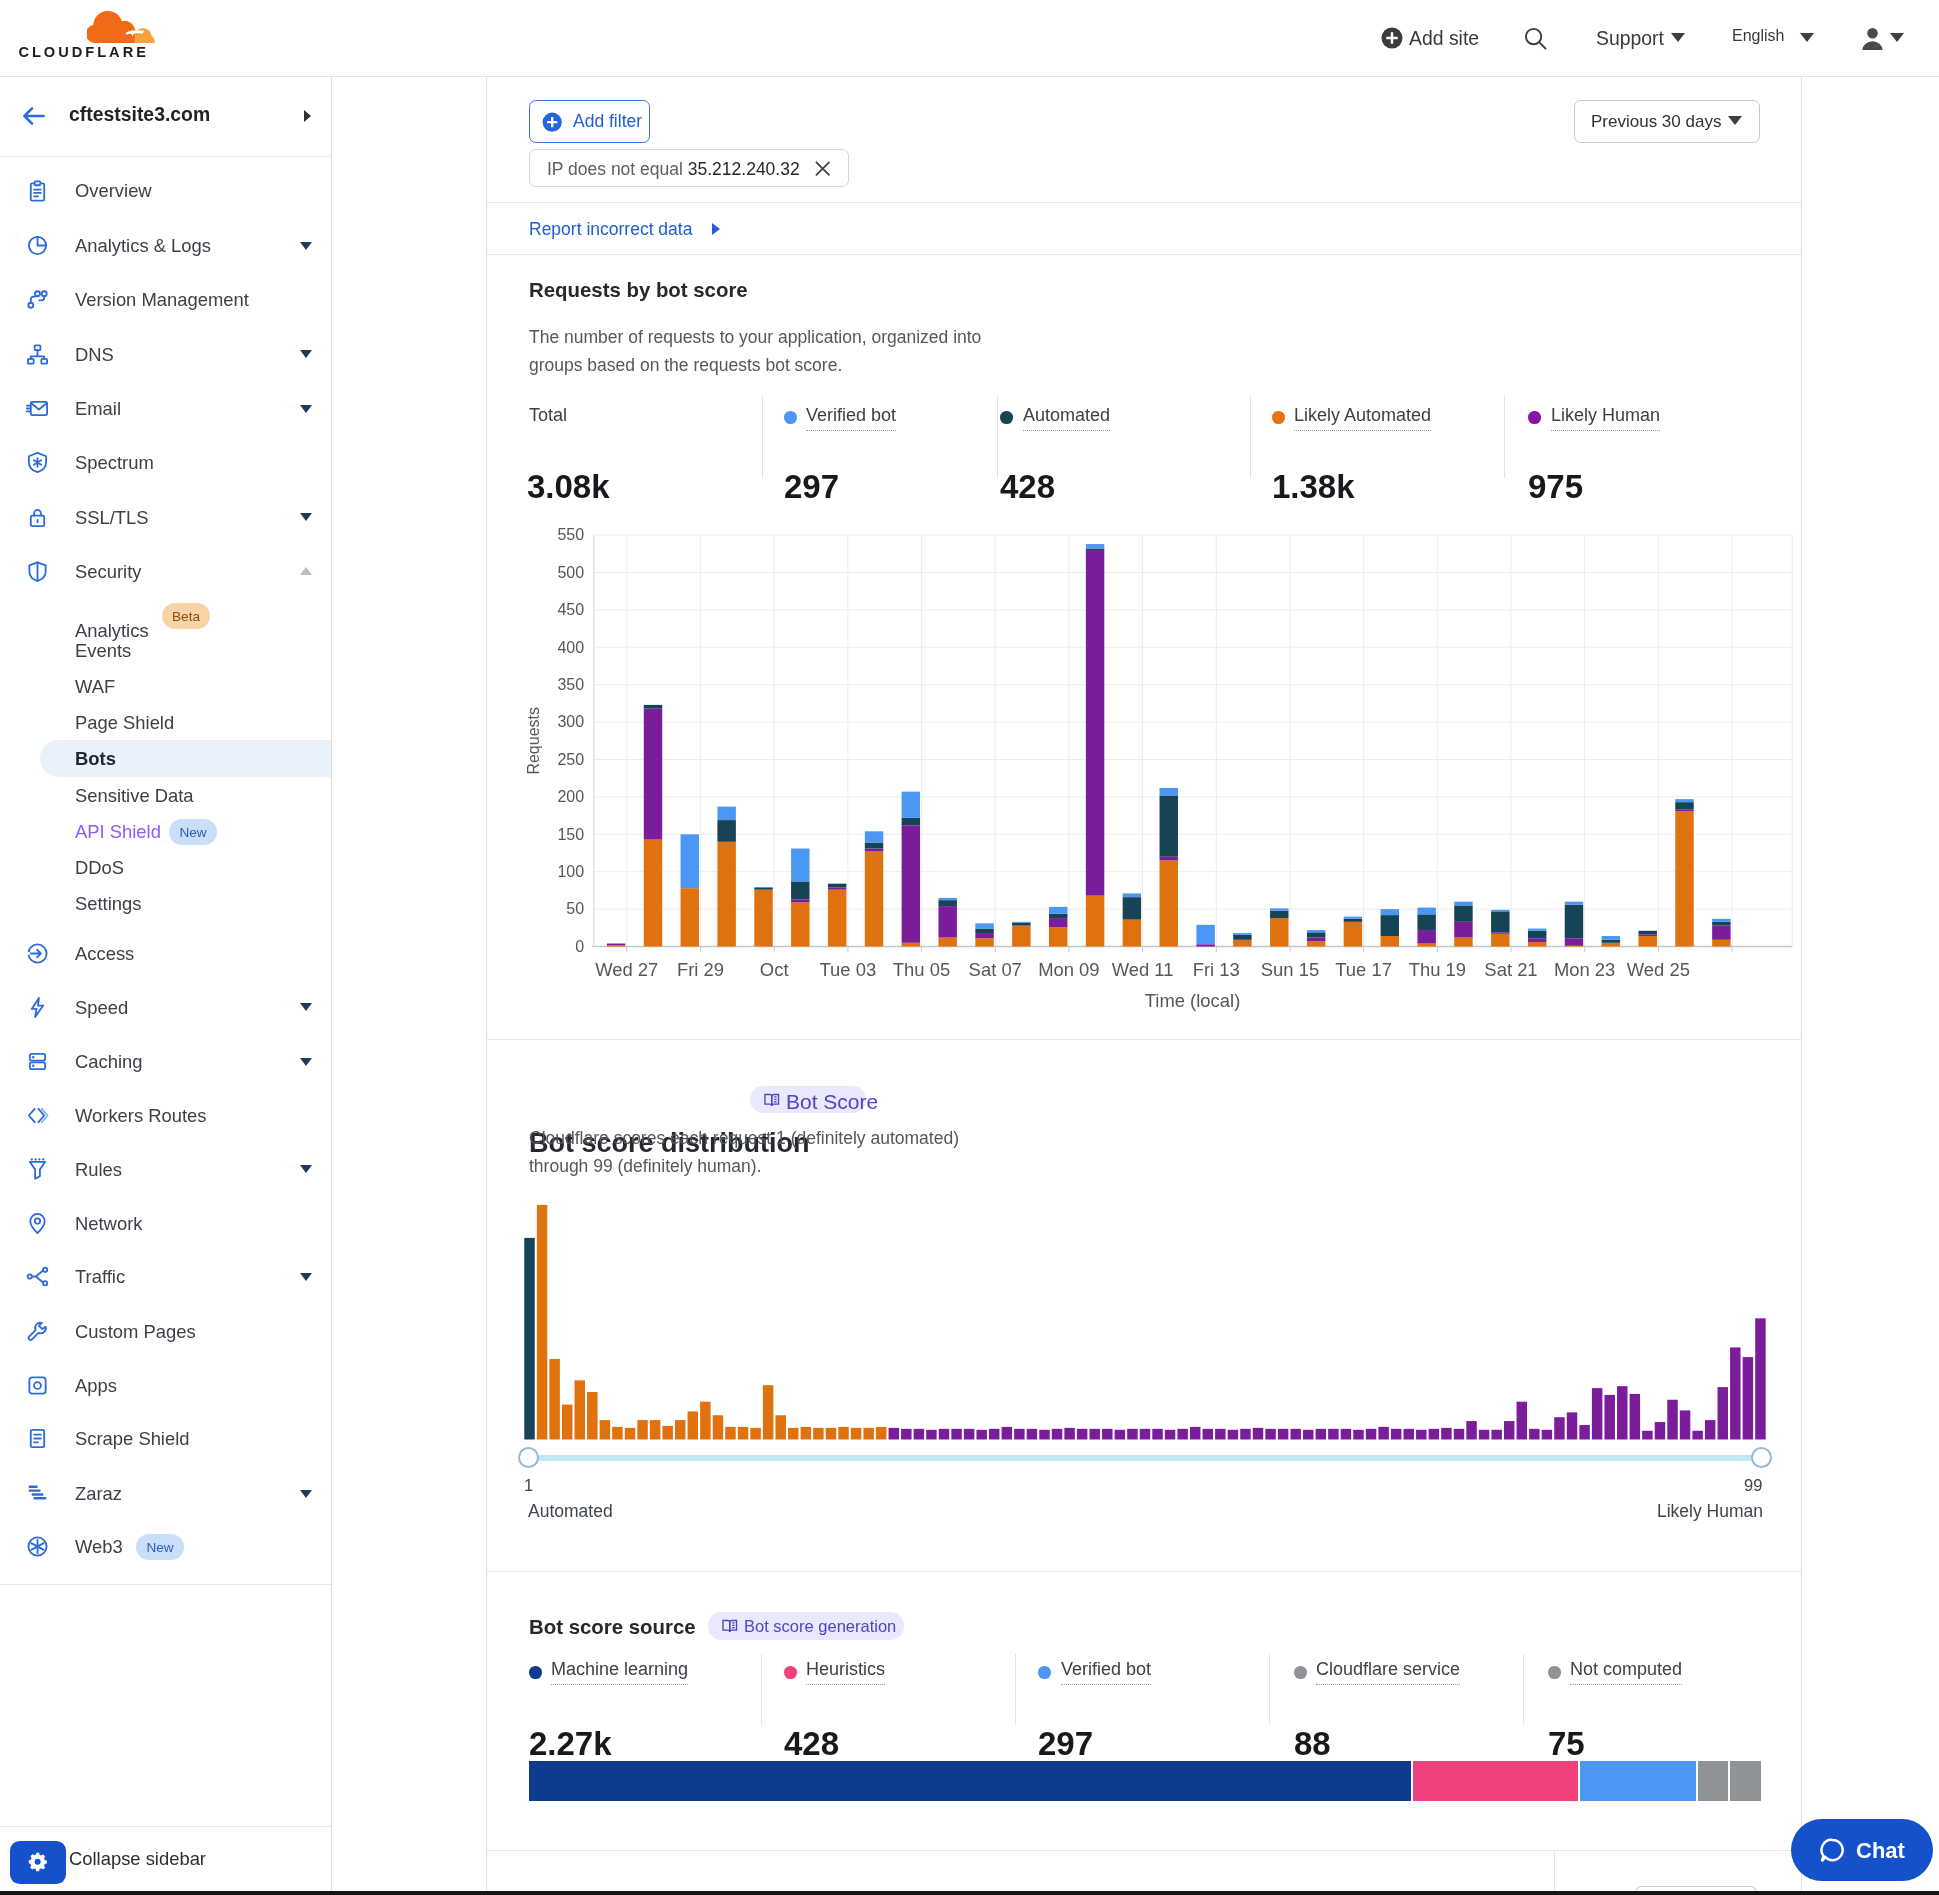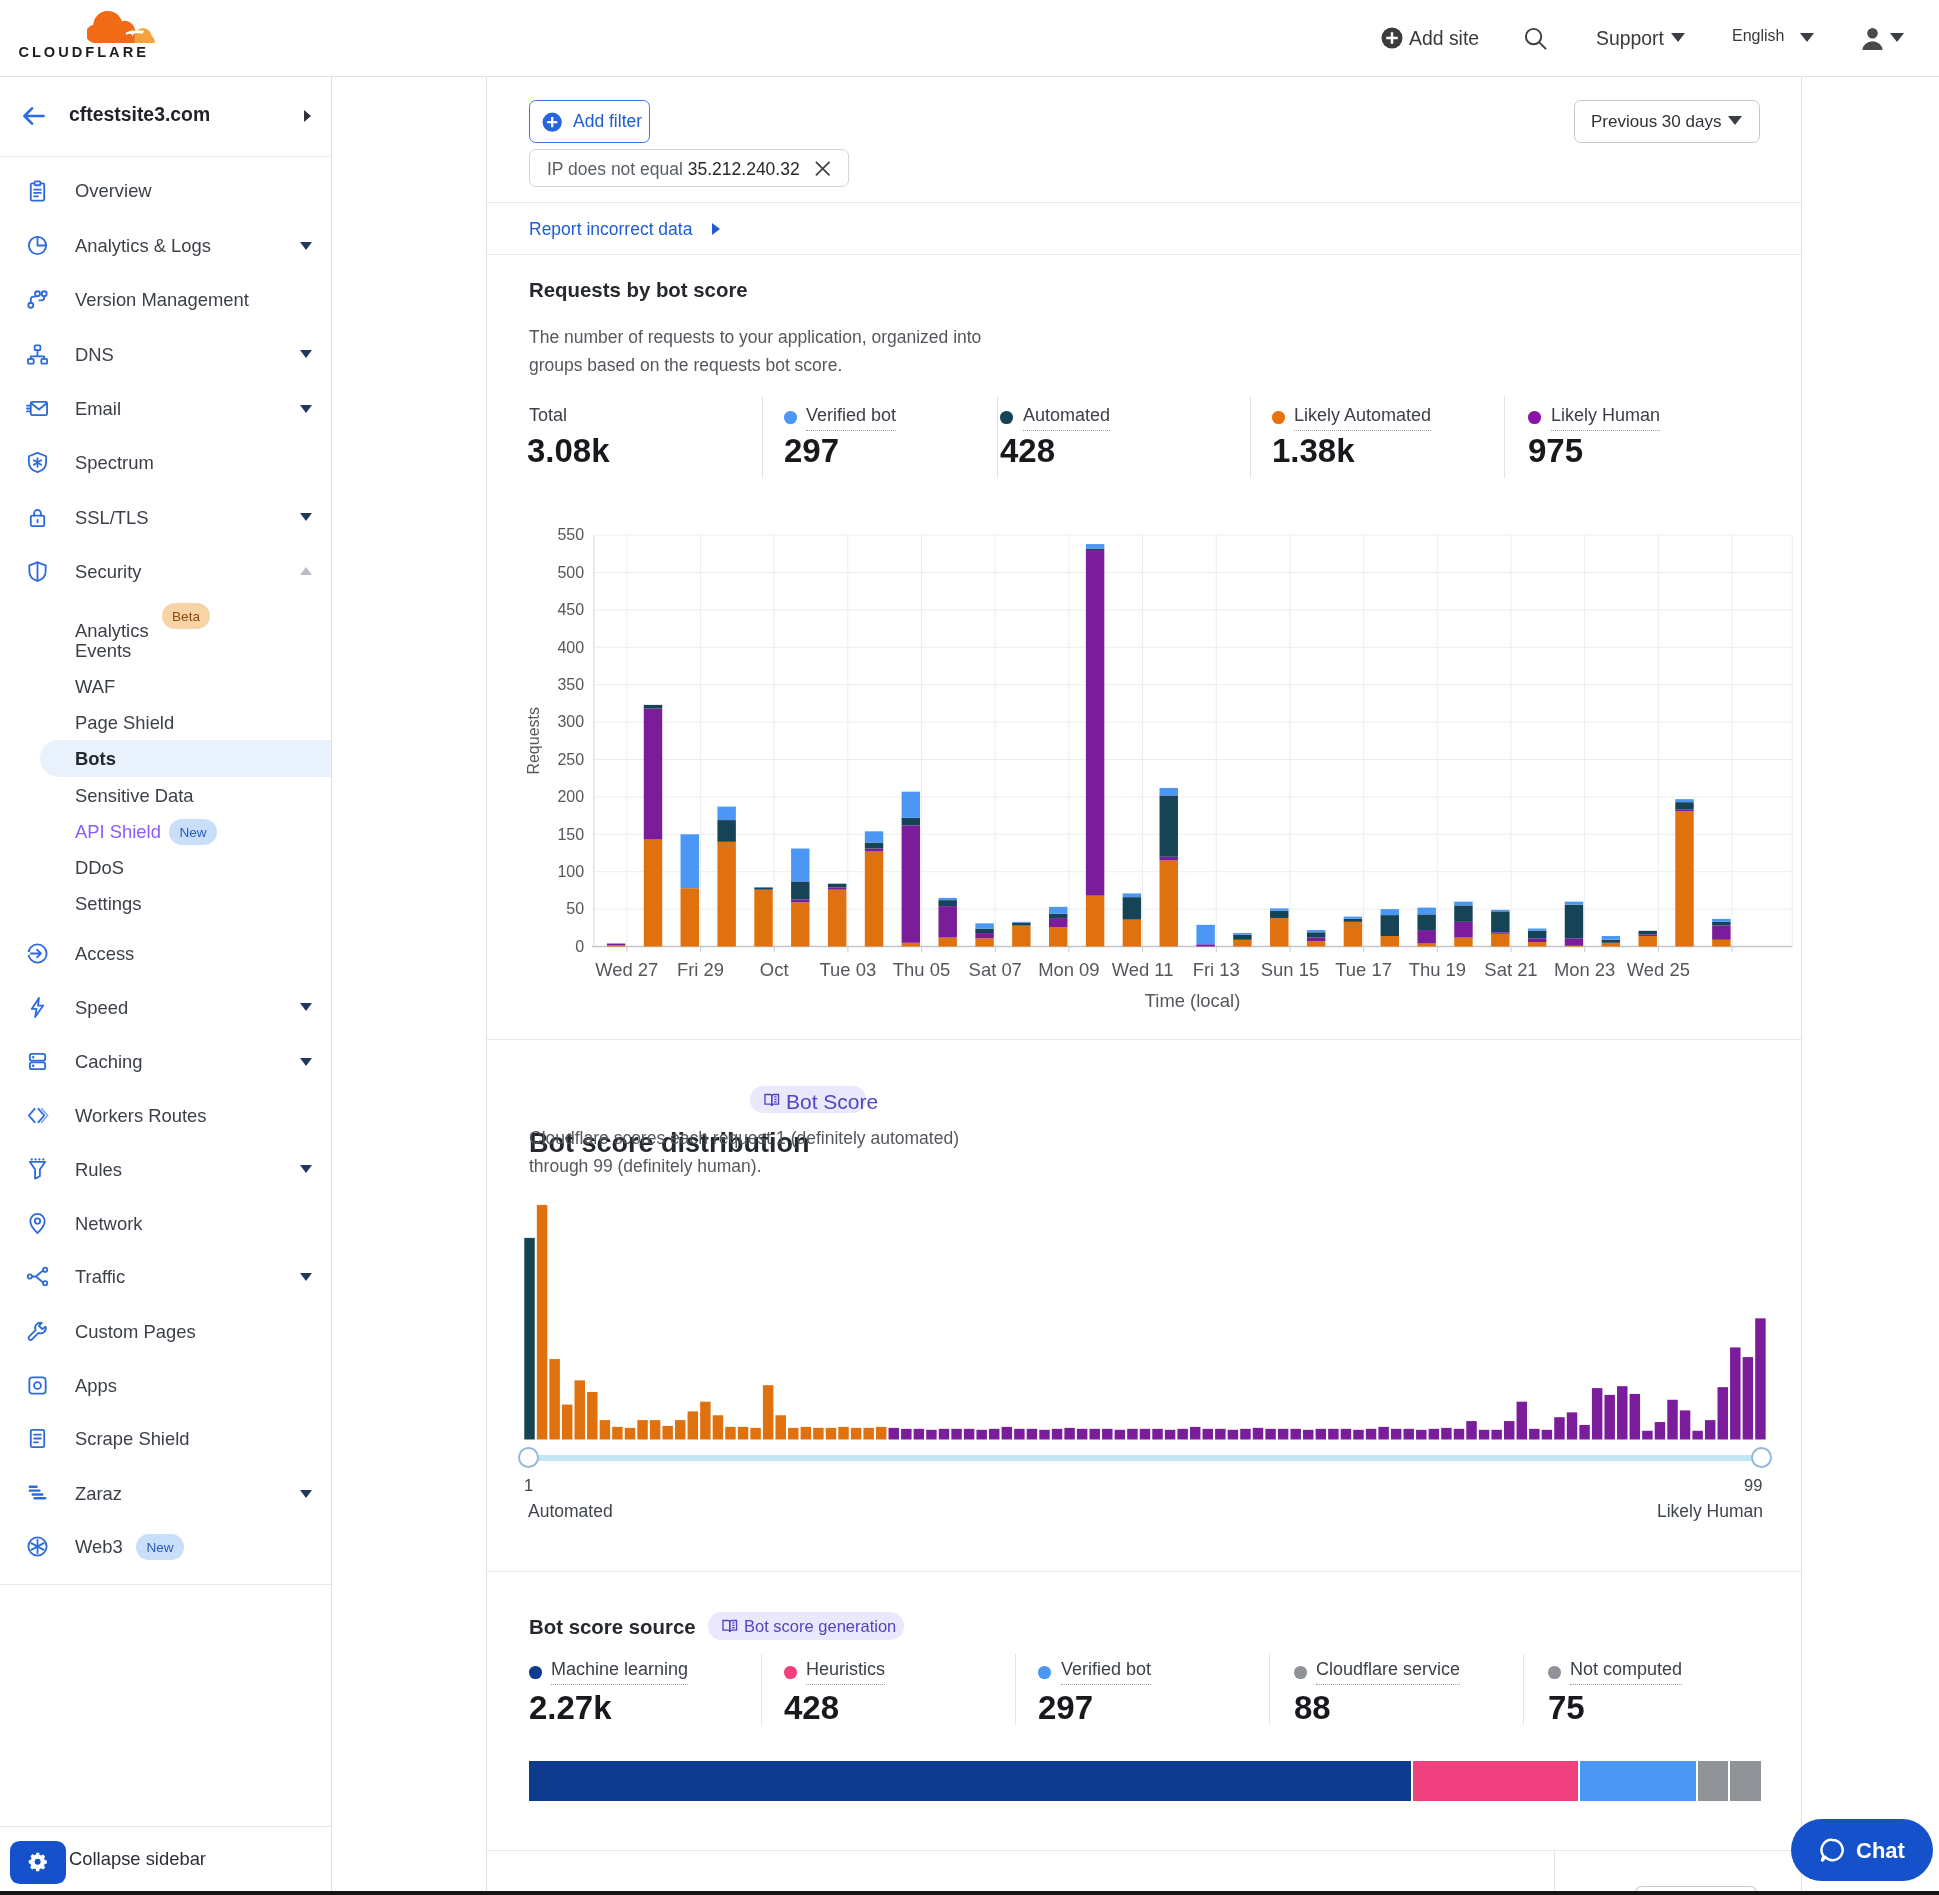--- a/index.html
+++ b/index.html
@@ -4,21 +4,21 @@
   * { margin:0; padding:0; box-sizing:border-box; }
   html,body { width:1940px; height:1895px; }
   body { font-family:"Liberation Sans", sans-serif; background:#ffffff; position:relative;
          -webkit-font-smoothing:antialiased; }
   .abs { position:absolute; }
   .hline { position:absolute; height:1px; background:#e8e8e8; }
   .vline { position:absolute; width:1px; background:#e4e4e4; }
   .dotted { border-bottom:1.9px dotted #9aa0a6; padding-bottom:4.9px; }
   .dot { position:absolute; width:12.6px; height:12.6px; border-radius:50%; }
   .lbl { position:absolute; font-size:18px; color:#3c4149; white-space:nowrap; }
-  .val { position:absolute; font-size:33px; font-weight:bold; color:#17191c; white-space:nowrap; }
+  .val { position:absolute; font-size:33px; font-weight:bold; color:#17191c; white-space:nowrap;margin-top:36px; }
   .navitem { position:absolute; left:75px; font-size:18.4px; color:#3c4149; white-space:nowrap; }
   .caret { position:absolute; width:0; height:0; border-left:7.8px solid transparent;
            border-right:7.8px solid transparent; border-top:9.7px solid #3a3f45; }
   .pill { position:absolute; border-radius:13.6px; font-size:13.6px; display:flex;
           align-items:center; justify-content:center; }
 </style></head>
 <body>
 
 <div class="abs" style="left:0;top:0;width:1940px;height:76px;background:#fff;"></div>
 <div class="abs" style="left:0;top:76px;width:1940px;height:1px;background:#e2e2e2;"></div>

